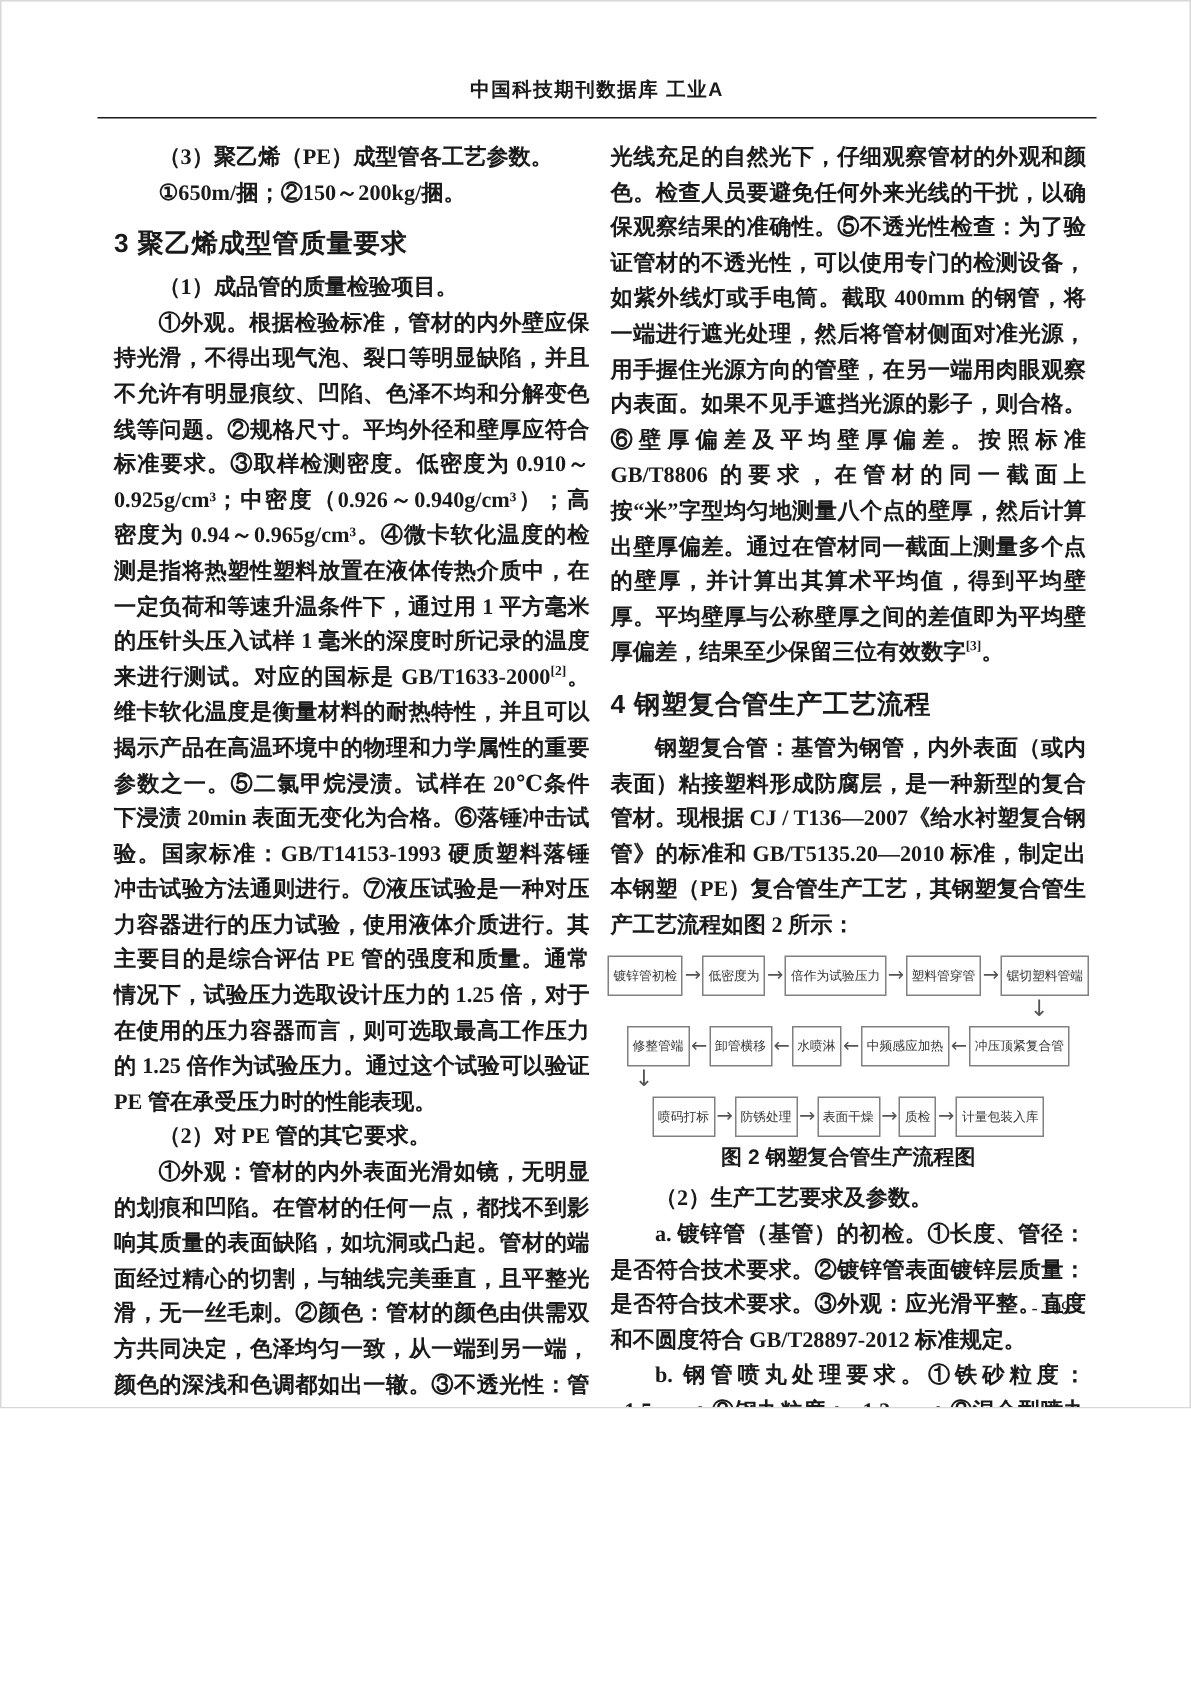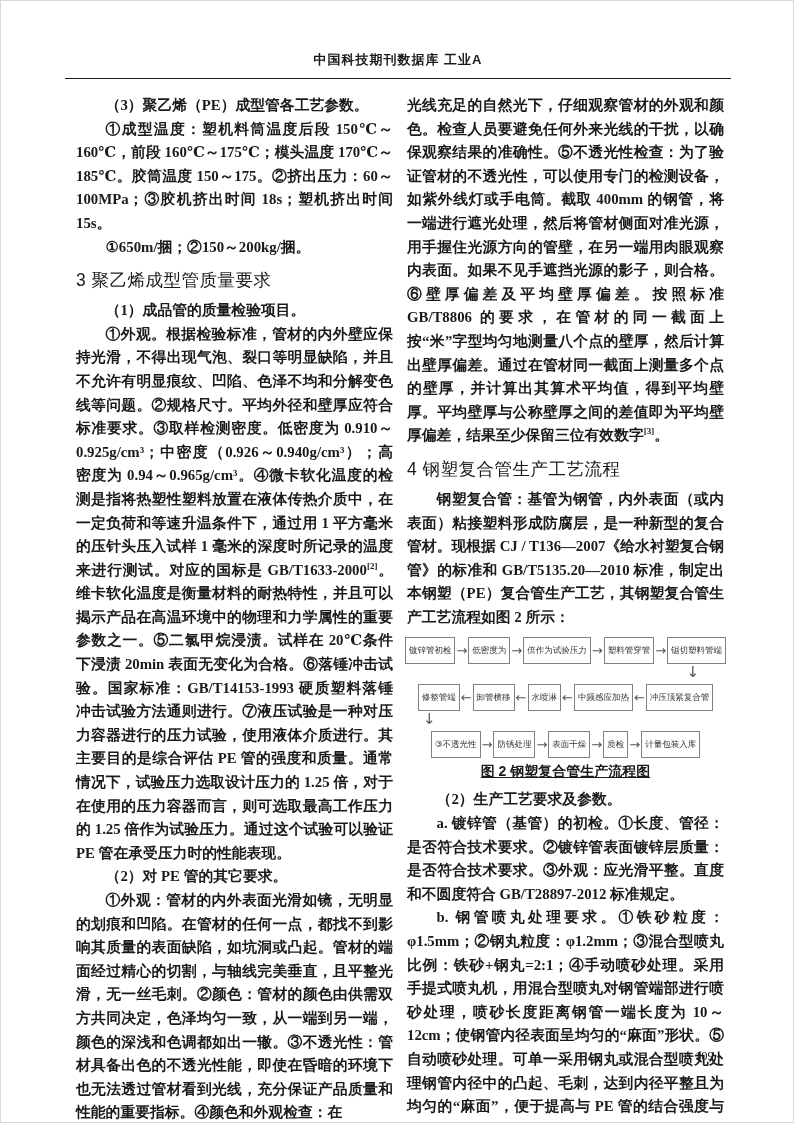--- a/index.html
+++ b/index.html
@@ -1,19 +1,19 @@
 <!DOCTYPE html>
 <html><head>
 <meta charset="utf-8">
 <style>
   * { box-sizing: border-box; margin: 0; padding: 0; }
   html, body { background: #ffffff; }
   .page {
     position: relative;
-    width: 794px; height: 1123px;
+    width: 794px; height: 939px;
     background: #ffffff;
     border: 1px solid #d8d8d8;
     font-family: "Liberation Serif", "DejaVu Serif", serif;
     color: #1a1a1a;
     overflow: hidden;
   }
   .header {
     position: absolute;
     top: 50px; left: 64px; width: 666px;
     text-align: center;
@@ -28,21 +28,21 @@
   p.body {
     font-size: 14.8px;
     line-height: 23.6px;
     text-align: justify;
     font-weight: bold;
   }
   p.ind { text-indent: 2em; }
   sup.ref { font-size: 9px; line-height: 0; }
   h2.sec {
     font-family: "Liberation Sans", "DejaVu Sans", sans-serif;
-    font-size: 17.5px; font-weight: normal;
+    font-size: 17.5px; font-weight: bold;
     margin: 9px 0 7px 0;
     letter-spacing: 0.5px;
   }
   
   .flow { margin: 8px 0 2px 0; }
   .flow-row { display: flex; justify-content: center; align-items: stretch; }
   .fbox {
     border: 1px solid #808080;
     padding: 0 3px;
     height: 27px;
@@ -64,40 +64,38 @@
     font-family: "DejaVu Sans", sans-serif;
     font-size: 15px; color: #555555;
   }
   .fdown.pos-right { right: 25px; }
   .fdown.pos-left  { left: 16px; }
   .fig-caption {
     text-align: center;
     font-family: "Liberation Sans", "DejaVu Sans", sans-serif;
     font-weight: bold; font-size: 14px;
     margin: 5px 0 7px 0;
-    text-decoration: underline;
   }
   .footer {
     position: absolute;
     right: 72px; bottom: 58px;
     font-size: 12.5px;
   }
 </style>
 </head>
 <body>
 
 <div class="page">
 
   <div class="header">
     <span>中国科技期刊数据库  工业A</span>
   </div>
 
   <div class="col col-left">
     <p class="body ind">（3）聚乙烯（PE）成型管各工艺参数。</p>
-    <p class="body ind">①成型温度：塑机料筒温度后段 150℃～160℃，前段 160℃～175℃；模头温度 170℃～185℃。胶筒温度 150～175。②挤出压力：60～100MPa；③胶机挤出时间 18s；塑机挤出时间 15s。</p>
     <p class="body ind">①650m/捆；②150～200kg/捆。</p>
 
     <h2 class="sec">3 聚乙烯成型管质量要求</h2>
 
     <p class="body ind">（1）成品管的质量检验项目。</p>
     <p class="body ind">
       <span>①外观。根据检验标准，管材的内外壁应保持光滑，不得出现气泡、裂口等明显缺陷，并且不允许有明显痕纹、凹陷、色泽不均和分解变色线等问题。②规格尺寸。平均外径和壁厚应符合标准要求。③取样检测密度。低密度为 0.910～0.925g/cm³；中密度（0.926～0.940g/cm³）；高密度为 0.94～0.965g/cm³。④微卡软化温度的检测是指将热塑性塑料放置在液体传热介质中，在一定负荷和等速升温条件下，通过用 1 平方毫米的压针头压入试样 1 毫米的深度时所记录的温度来进行测试。对应的国标是 GB/T1633-2000</span><sup class="ref">[2]</sup><span>。维卡软化温度是衡量材料的耐热特性，并且可以揭示产品在高温环境中的物理和力学属性的重要参数之一。⑤二氯甲烷浸渍。试样在 20℃条件下浸渍 20min 表面无变化为合格。⑥落锤冲击试验。国家标准：GB/T14153-1993 硬质塑料落锤冲击试验方法通则进行。⑦液压试验是一种对压力容器进行的压力试验，使用液体介质进行。其主要目的是综合评估 PE 管的强度和质量。通常情况下，试验压力选取设计压力的 1.25 倍，对于在使用的压力容器而言，则可选取最高工作压力的 1.25 倍作为试验压力。通过这个试验可以验证 PE 管在承受压力时的性能表现。</span>
     </p>
     <p class="body ind">（2）对 PE 管的其它要求。</p>
     <p class="body ind">①外观：管材的内外表面光滑如镜，无明显的划痕和凹陷。在管材的任何一点，都找不到影响其质量的表面缺陷，如坑洞或凸起。管材的端面经过精心的切割，与轴线完美垂直，且平整光滑，无一丝毛刺。②颜色：管材的颜色由供需双方共同决定，色泽均匀一致，从一端到另一端，颜色的深浅和色调都如出一辙。③不透光性：管材具备出色的不透光性能，即使在昏暗的环境下也无法透过管材看到光线，充分保证产品质量和性能的重要指标。④颜色和外观检查：在</p>
@@ -135,21 +133,21 @@
         <div class="fbox">水喷淋</div>
         <span class="farrow">←</span>
         <div class="fbox">中频感应加热</div>
         <span class="farrow">←</span>
         <div class="fbox">冲压顶紧复合管</div>
       </div>
       <div class="flow-gap">
         <span class="fdown pos-left">↓</span>
       </div>
       <div class="flow-row">
-        <div class="fbox">③不透光性</div>
+        <div class="fbox">喷码打标</div>
         <span class="farrow">→</span>
         <div class="fbox">防锈处理</div>
         <span class="farrow">→</span>
         <div class="fbox">表面干燥</div>
         <span class="farrow">→</span>
         <div class="fbox">质检</div>
         <span class="farrow">→</span>
         <div class="fbox">计量包装入库</div>
       </div>
     </div>

